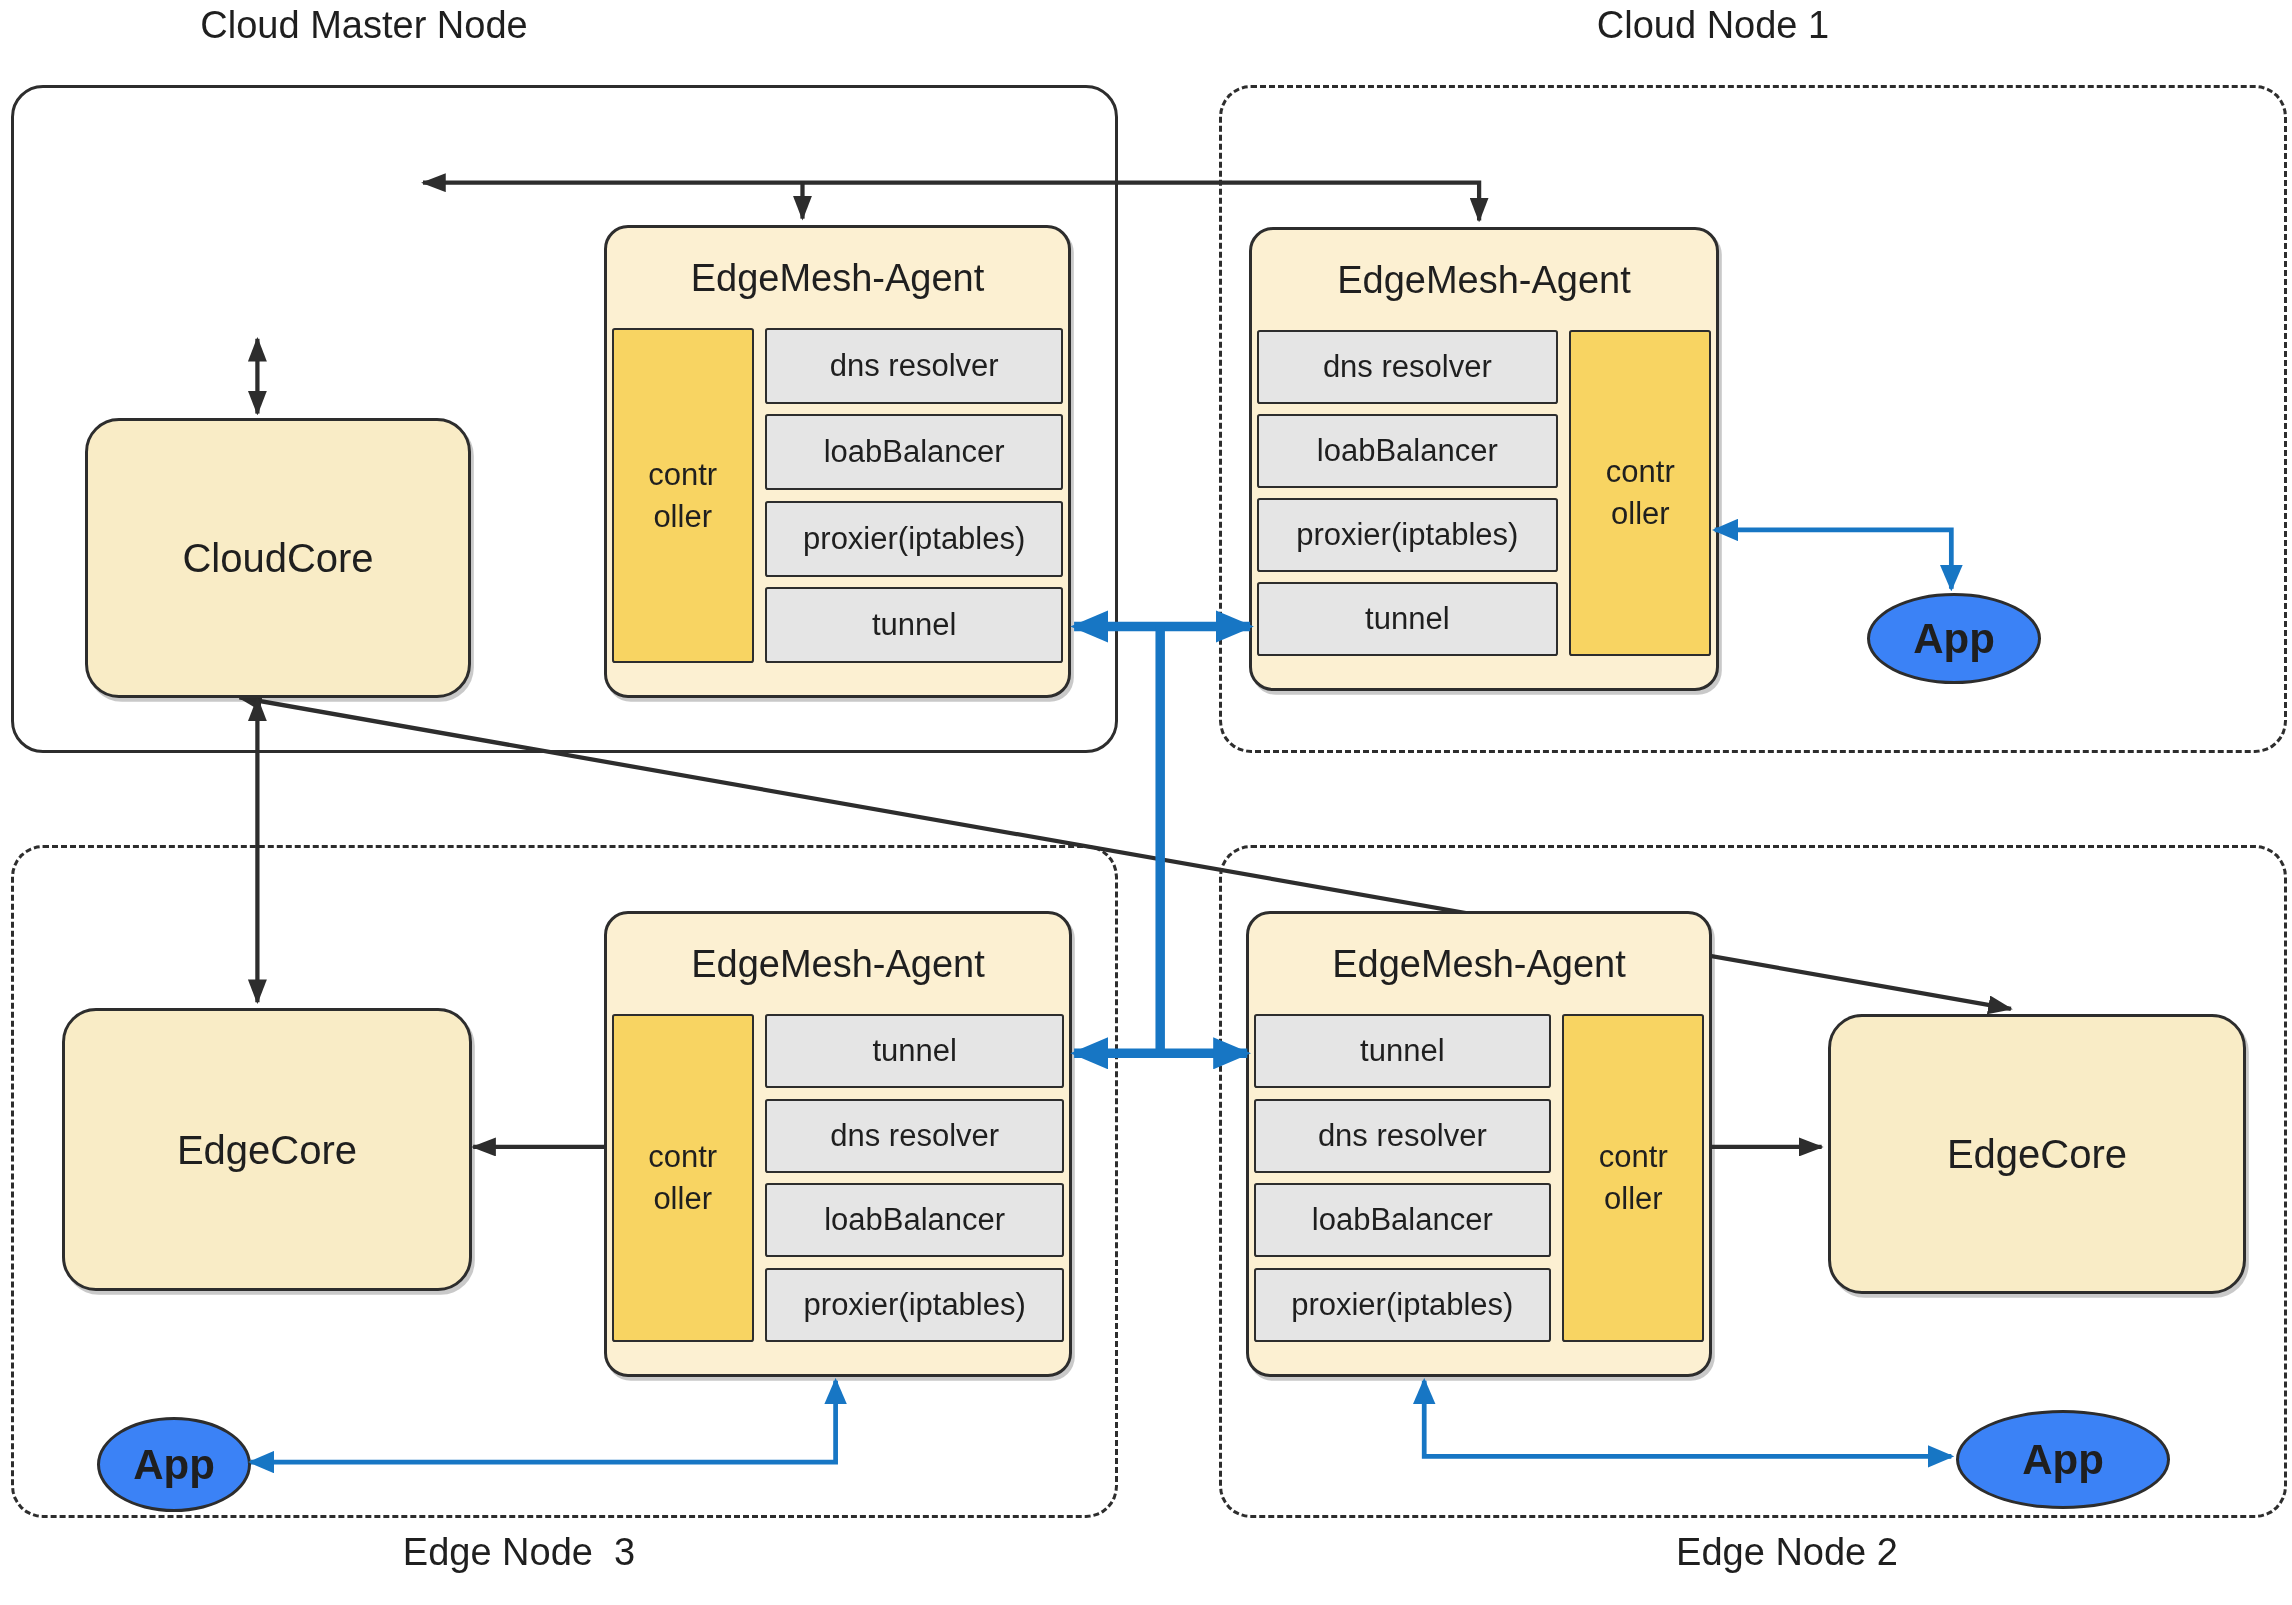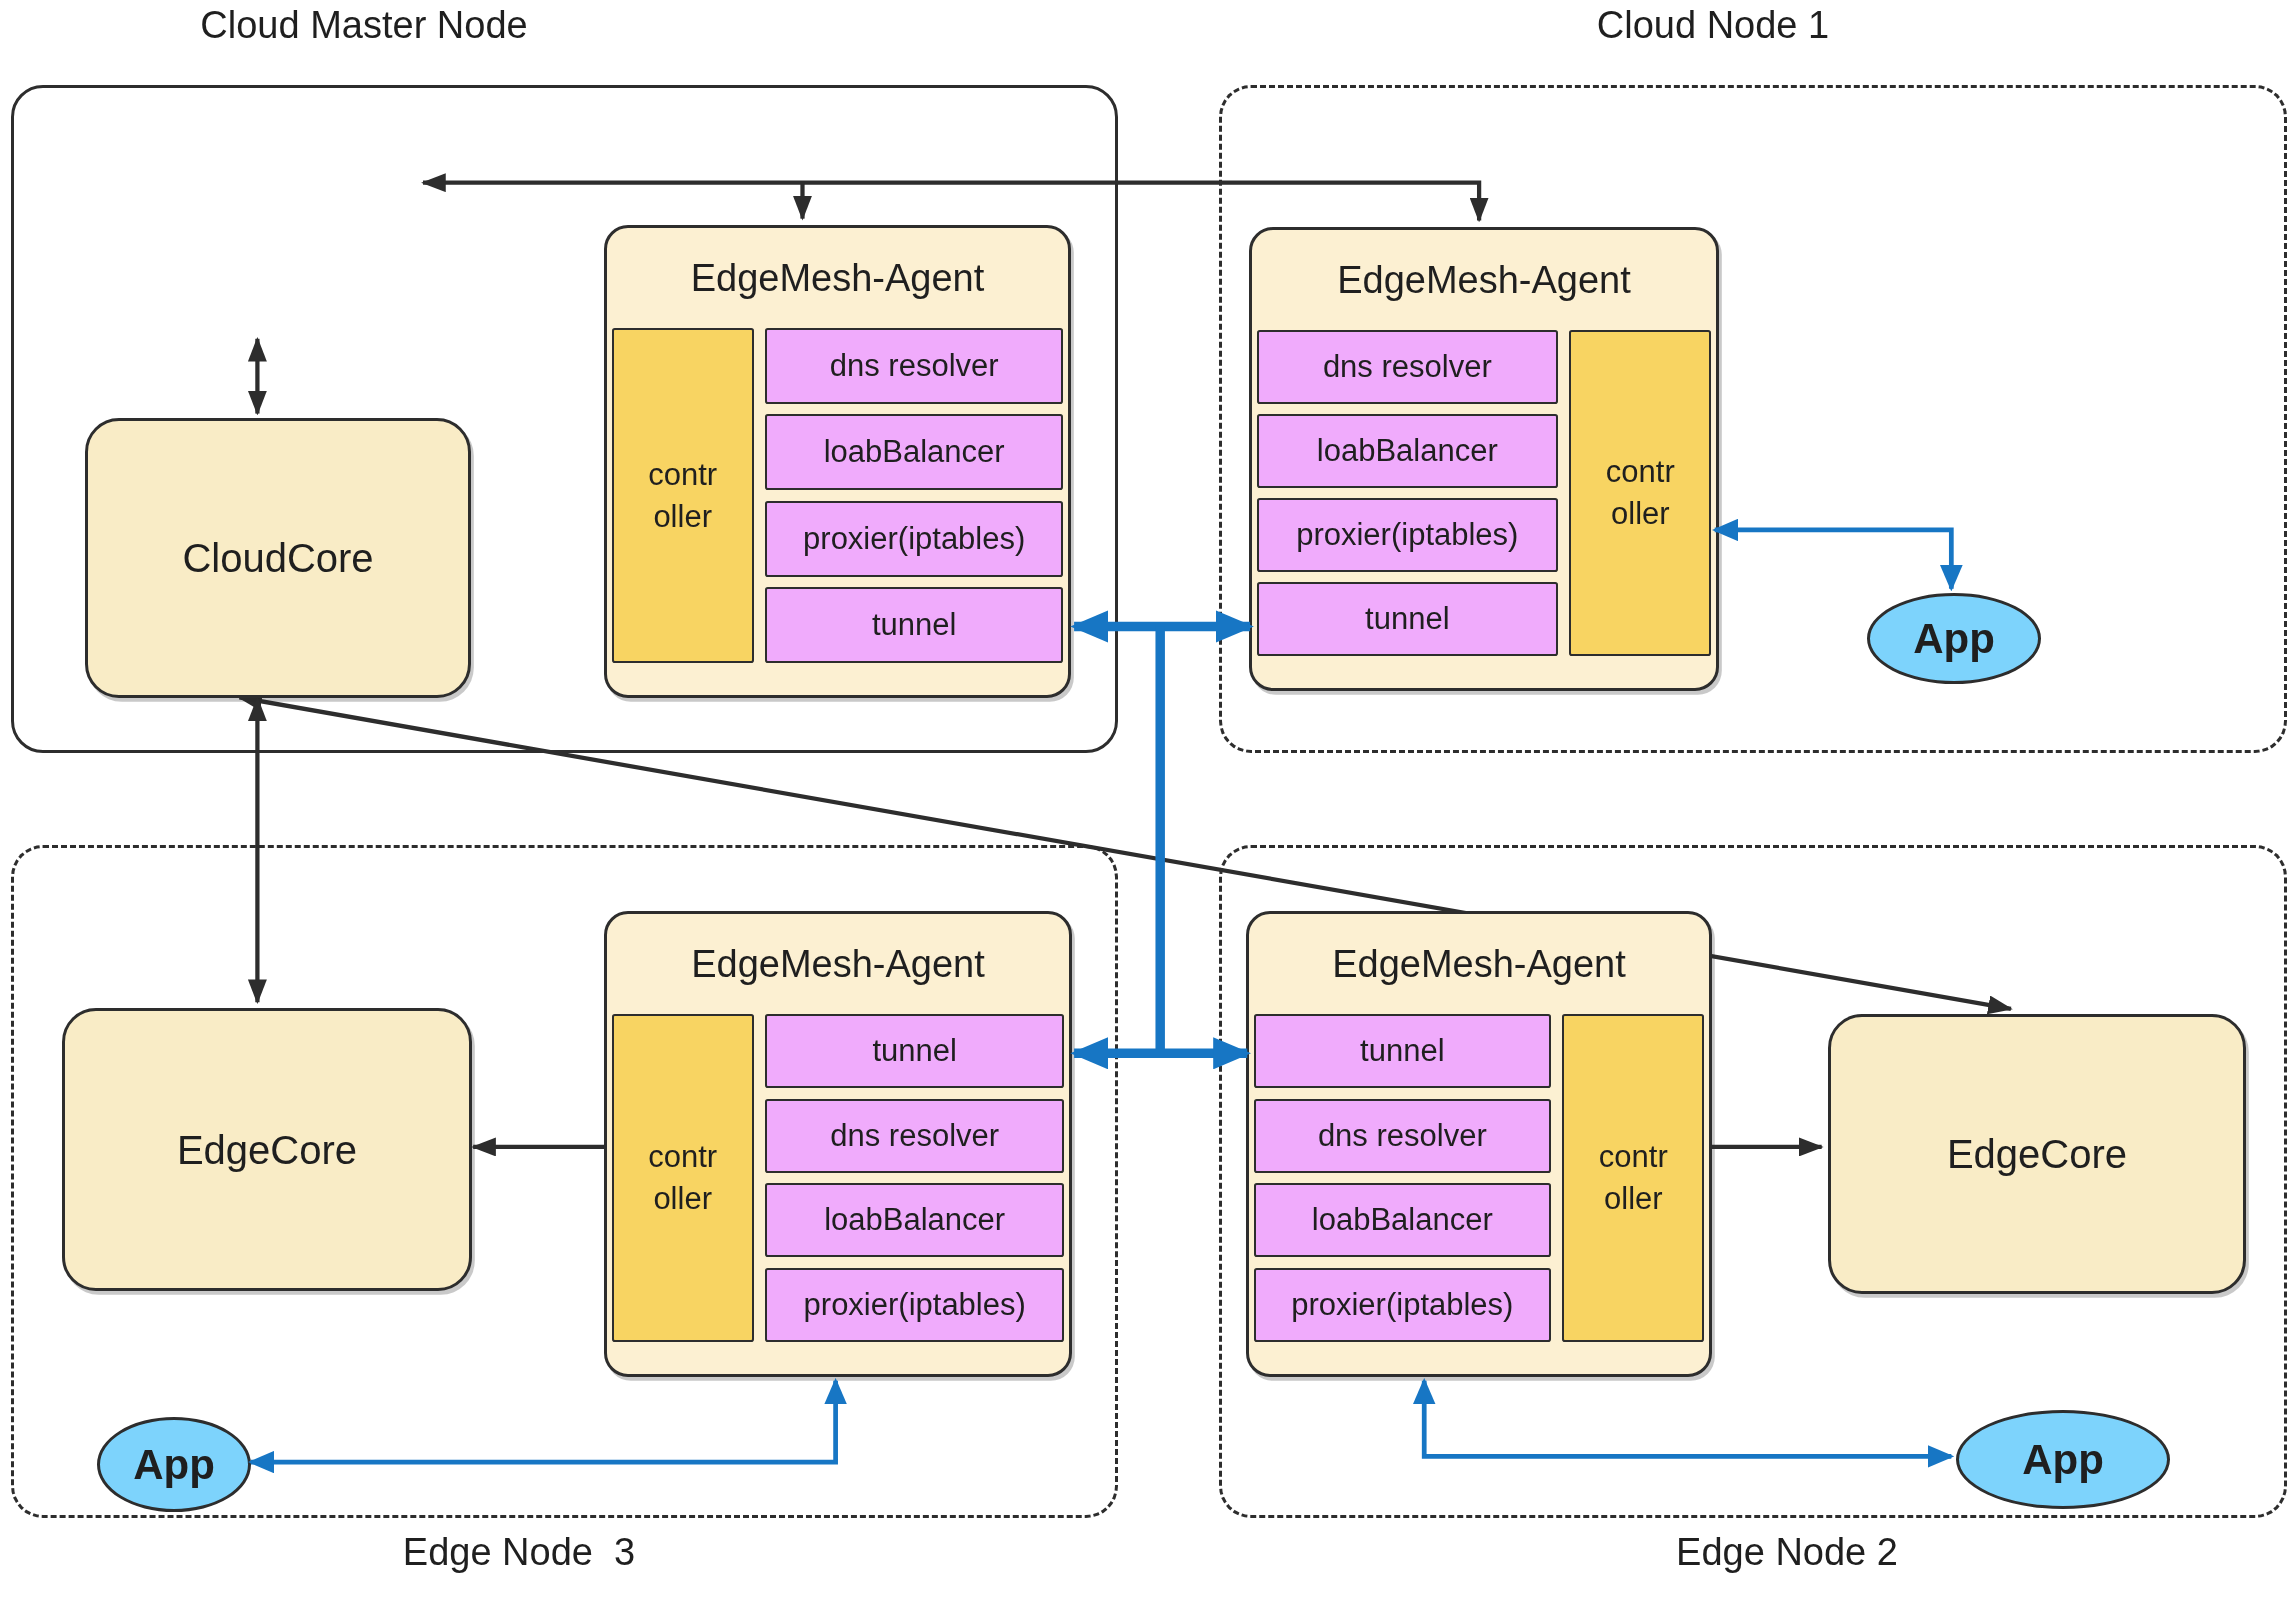--- a/index.html
+++ b/index.html
@@ -35,27 +35,27 @@
     font-size:38px;
   }
   .agent-body{flex:1;display:flex;gap:11.4px;min-height:0;}
   .ctrl{
     width:142px;flex:none;background:#f8d462;border:2.8px solid #2d2d2d;border-radius:2.8px;
     display:flex;align-items:center;justify-content:center;text-align:center;
     font-size:31px;line-height:1.35;white-space:pre-line;box-sizing:border-box;
   }
   .rows{flex:1;display:flex;flex-direction:column;gap:10.4px;min-width:0;}
   .row{
-    flex:1;background:#f0abfc;border:2.8px solid #2d2d2d;border-radius:2.8px;
+    flex:1;background:#e5e5e5;border:2.8px solid #2d2d2d;border-radius:2.8px;
     display:flex;align-items:center;justify-content:center;text-align:center;
     font-size:31px;box-sizing:border-box;
   }
 
   .app{
-    position:absolute;background:#7dd3fc;border:3.8px solid #2d2d2d;border-radius:50%;
+    position:absolute;background:#3b82f6;border:3.8px solid #2d2d2d;border-radius:50%;
     display:flex;align-items:center;justify-content:center;
     font-size:42px;font-weight:700;z-index:10;
   }
 </style>
 </head>
 <body>
 
 <div class="canvas">
 
   <svg class="layer back" viewBox="0 0 2422 1696">

